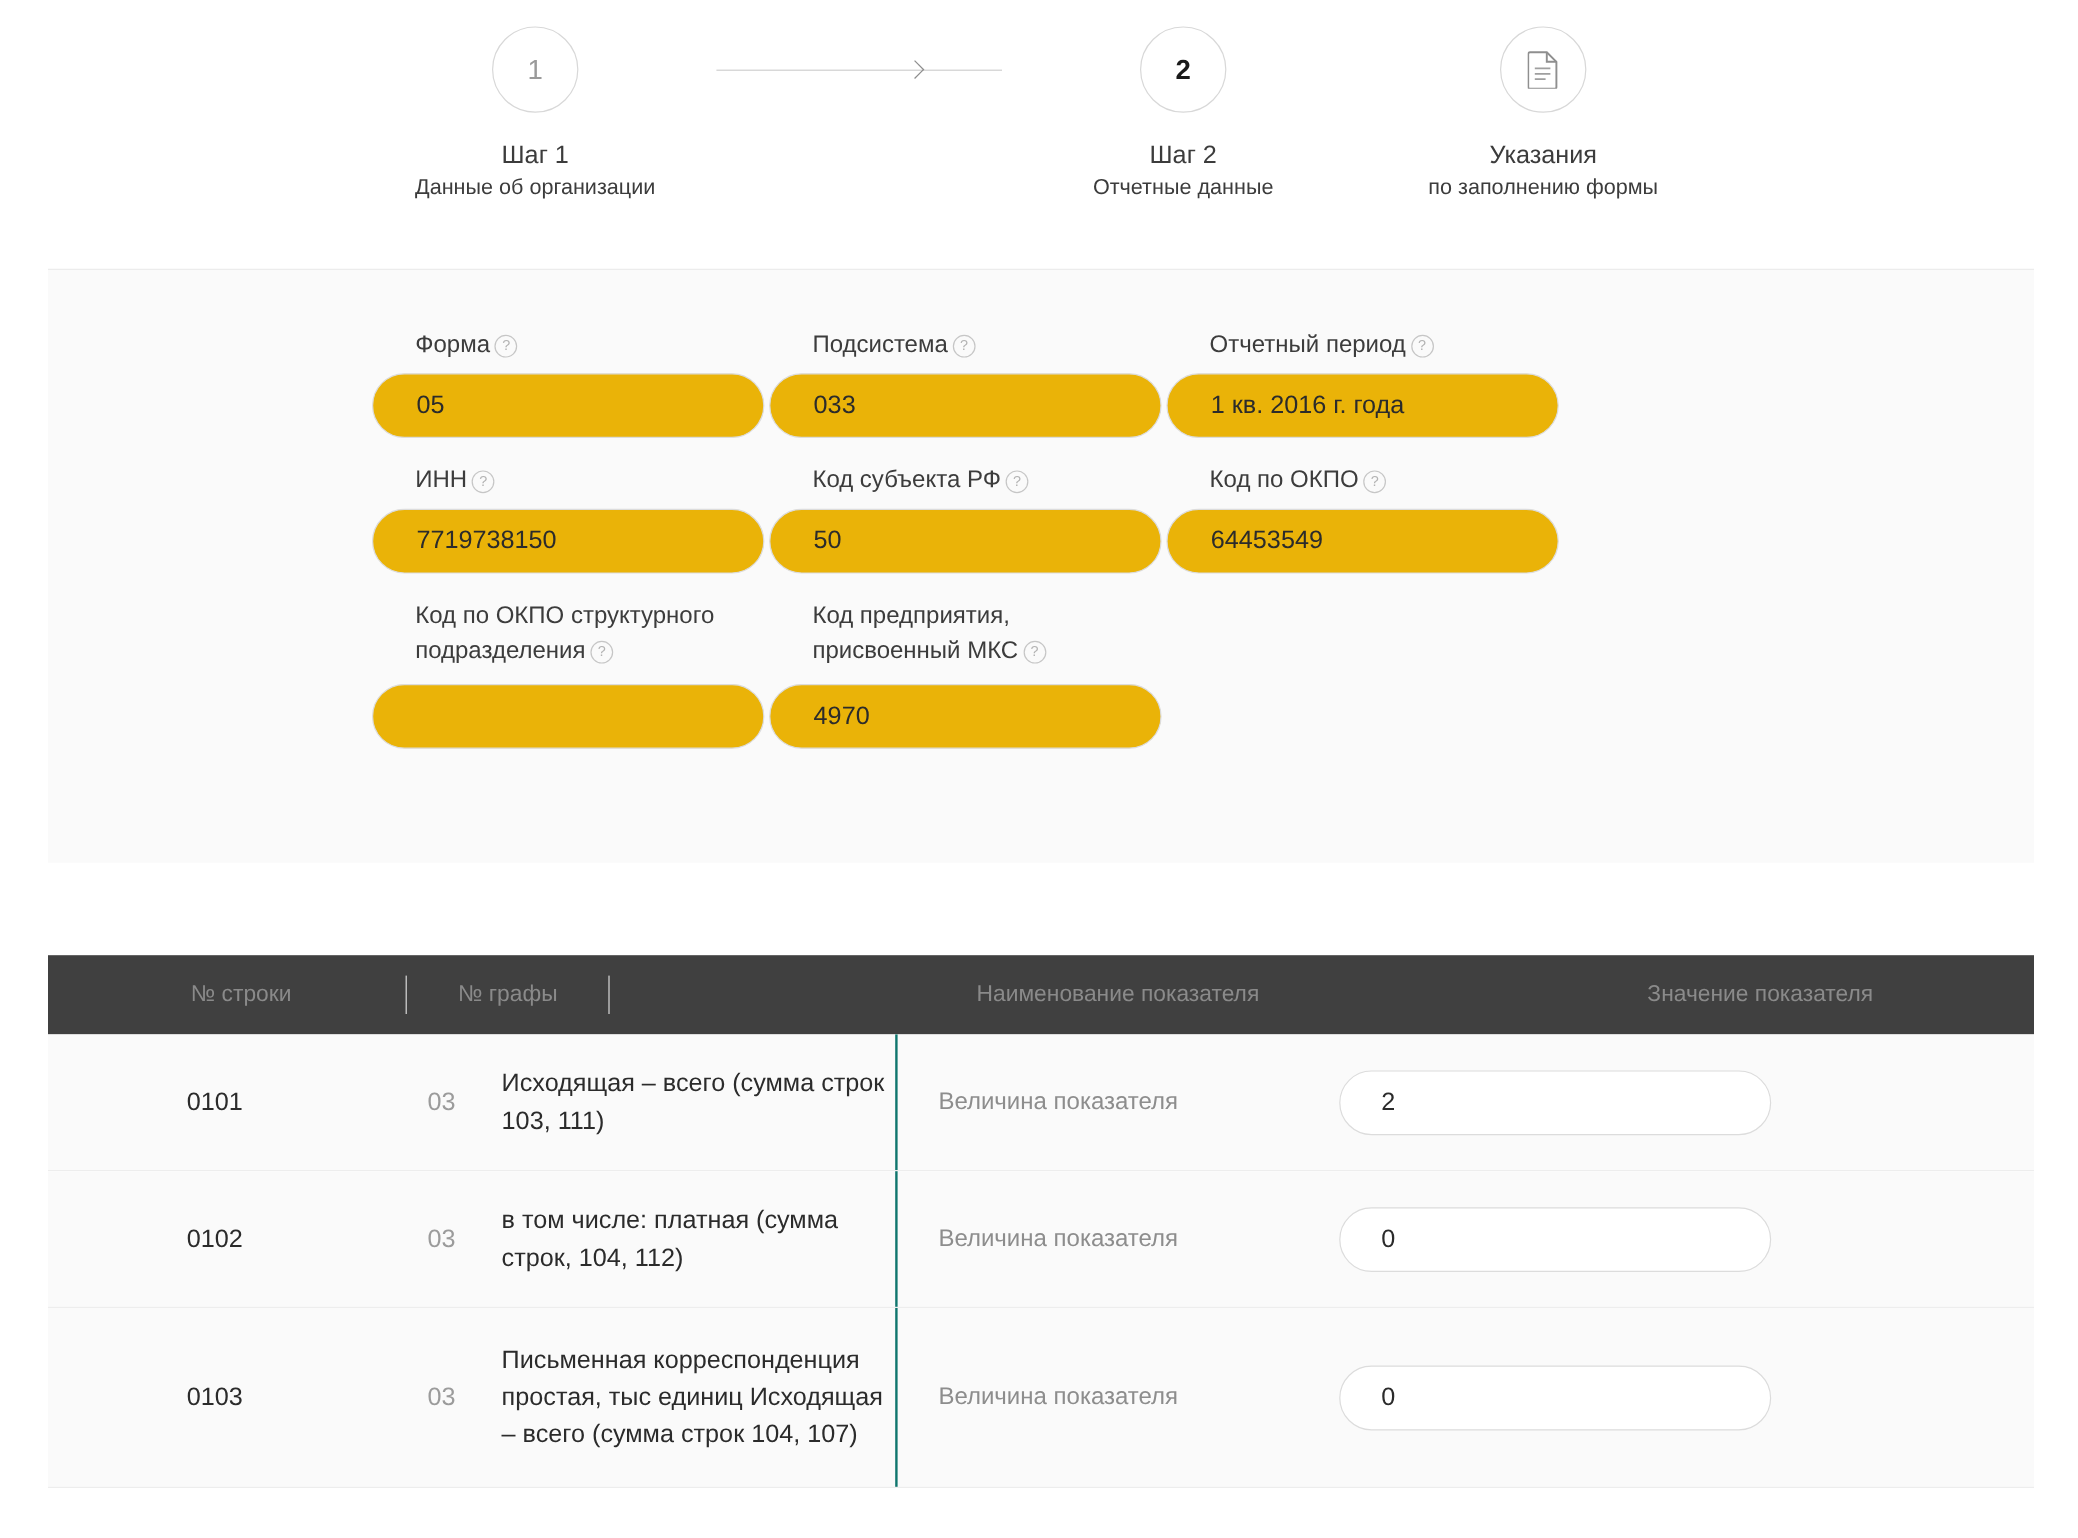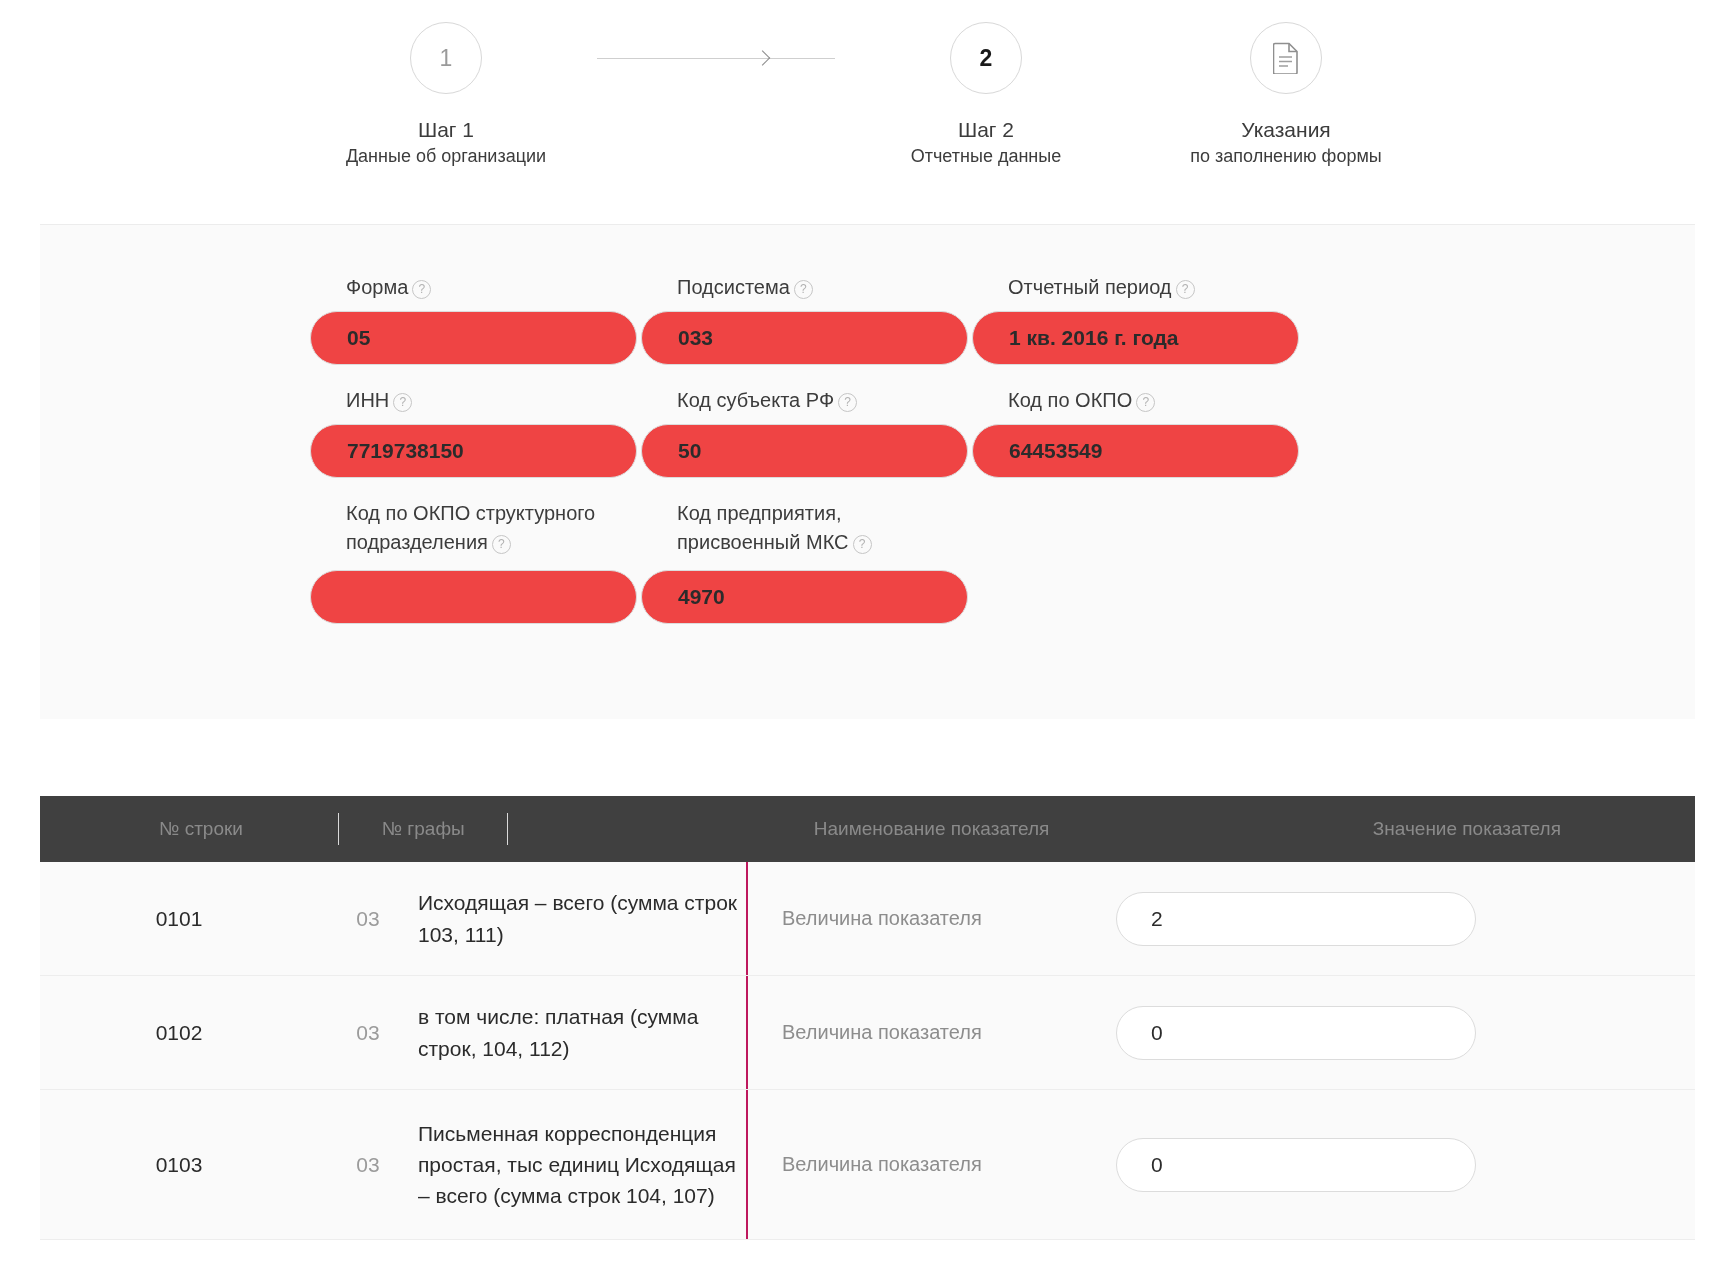--- a/index.html
+++ b/index.html
@@ -113,27 +113,26 @@
     line-height: 17px;
     text-align: center;
     vertical-align: 1px;
     margin-left: 4px;
   }
   .field-input {
     width: 327px;
     height: 54px;
     border-radius: 27px;
     border: 1px solid #dcdcdc;
-    background: #ef4444;
+    background: #eab308;
     padding: 0 36px;
     font-size: 21px;
     color: #2b2b2b;
     font-family: "Liberation Sans", sans-serif;
     outline: none;
-    font-weight: bold;
   }
   .field-input::placeholder { color: #c9c9c9; }
   .tall-label { min-height: 62px; }
 
   
   .table {
     position: absolute;
     left: 40px;
     top: 796px;
     width: 1655px;
@@ -170,21 +169,21 @@
     align-items: center;
     font-size: 21px;
   }
   .td.c1 { width: 278px; justify-content: center; color: #2b2b2b; }
   .td.c2 { width: 100px; justify-content: center; color: #9b9b9b; }
   .td.c3 {
     width: 330px;
     color: #2b2b2b;
     line-height: 1.48;
     padding-right: 8px;
-    border-right: 2px solid #be185d;
+    border-right: 2px solid #0f766e;
     min-height: 100px;
   }
   .td.c4 {
     width: 350px;
     color: #8d8d8d;
     font-size: 20px;
     padding-left: 34px;
   }
   .td.c5 {
     flex: 1;

